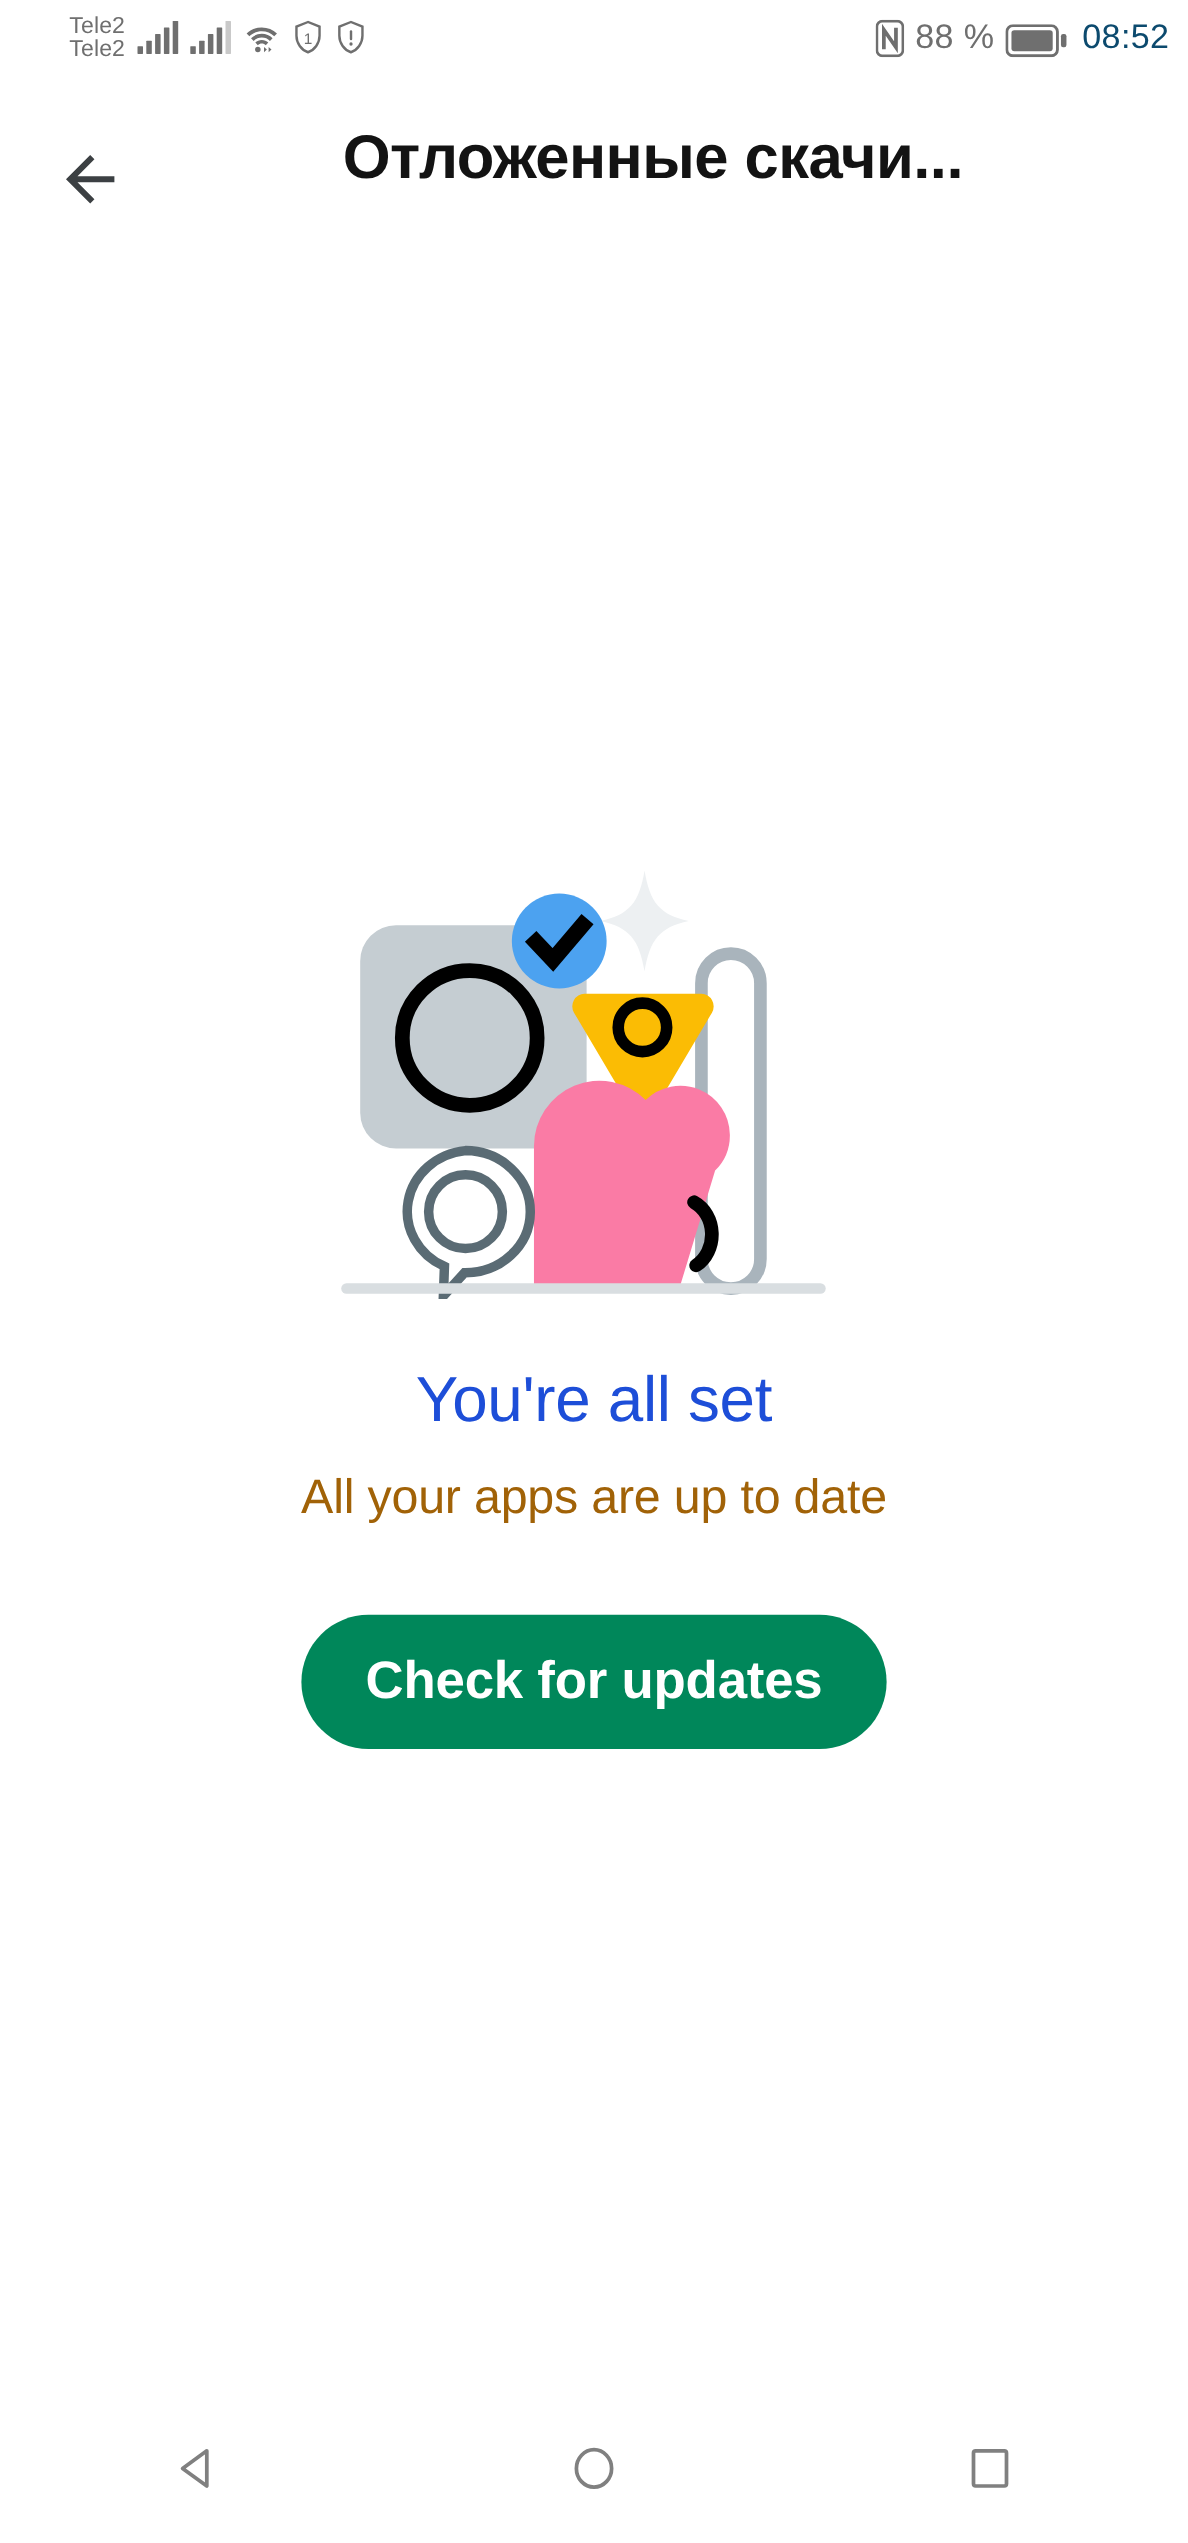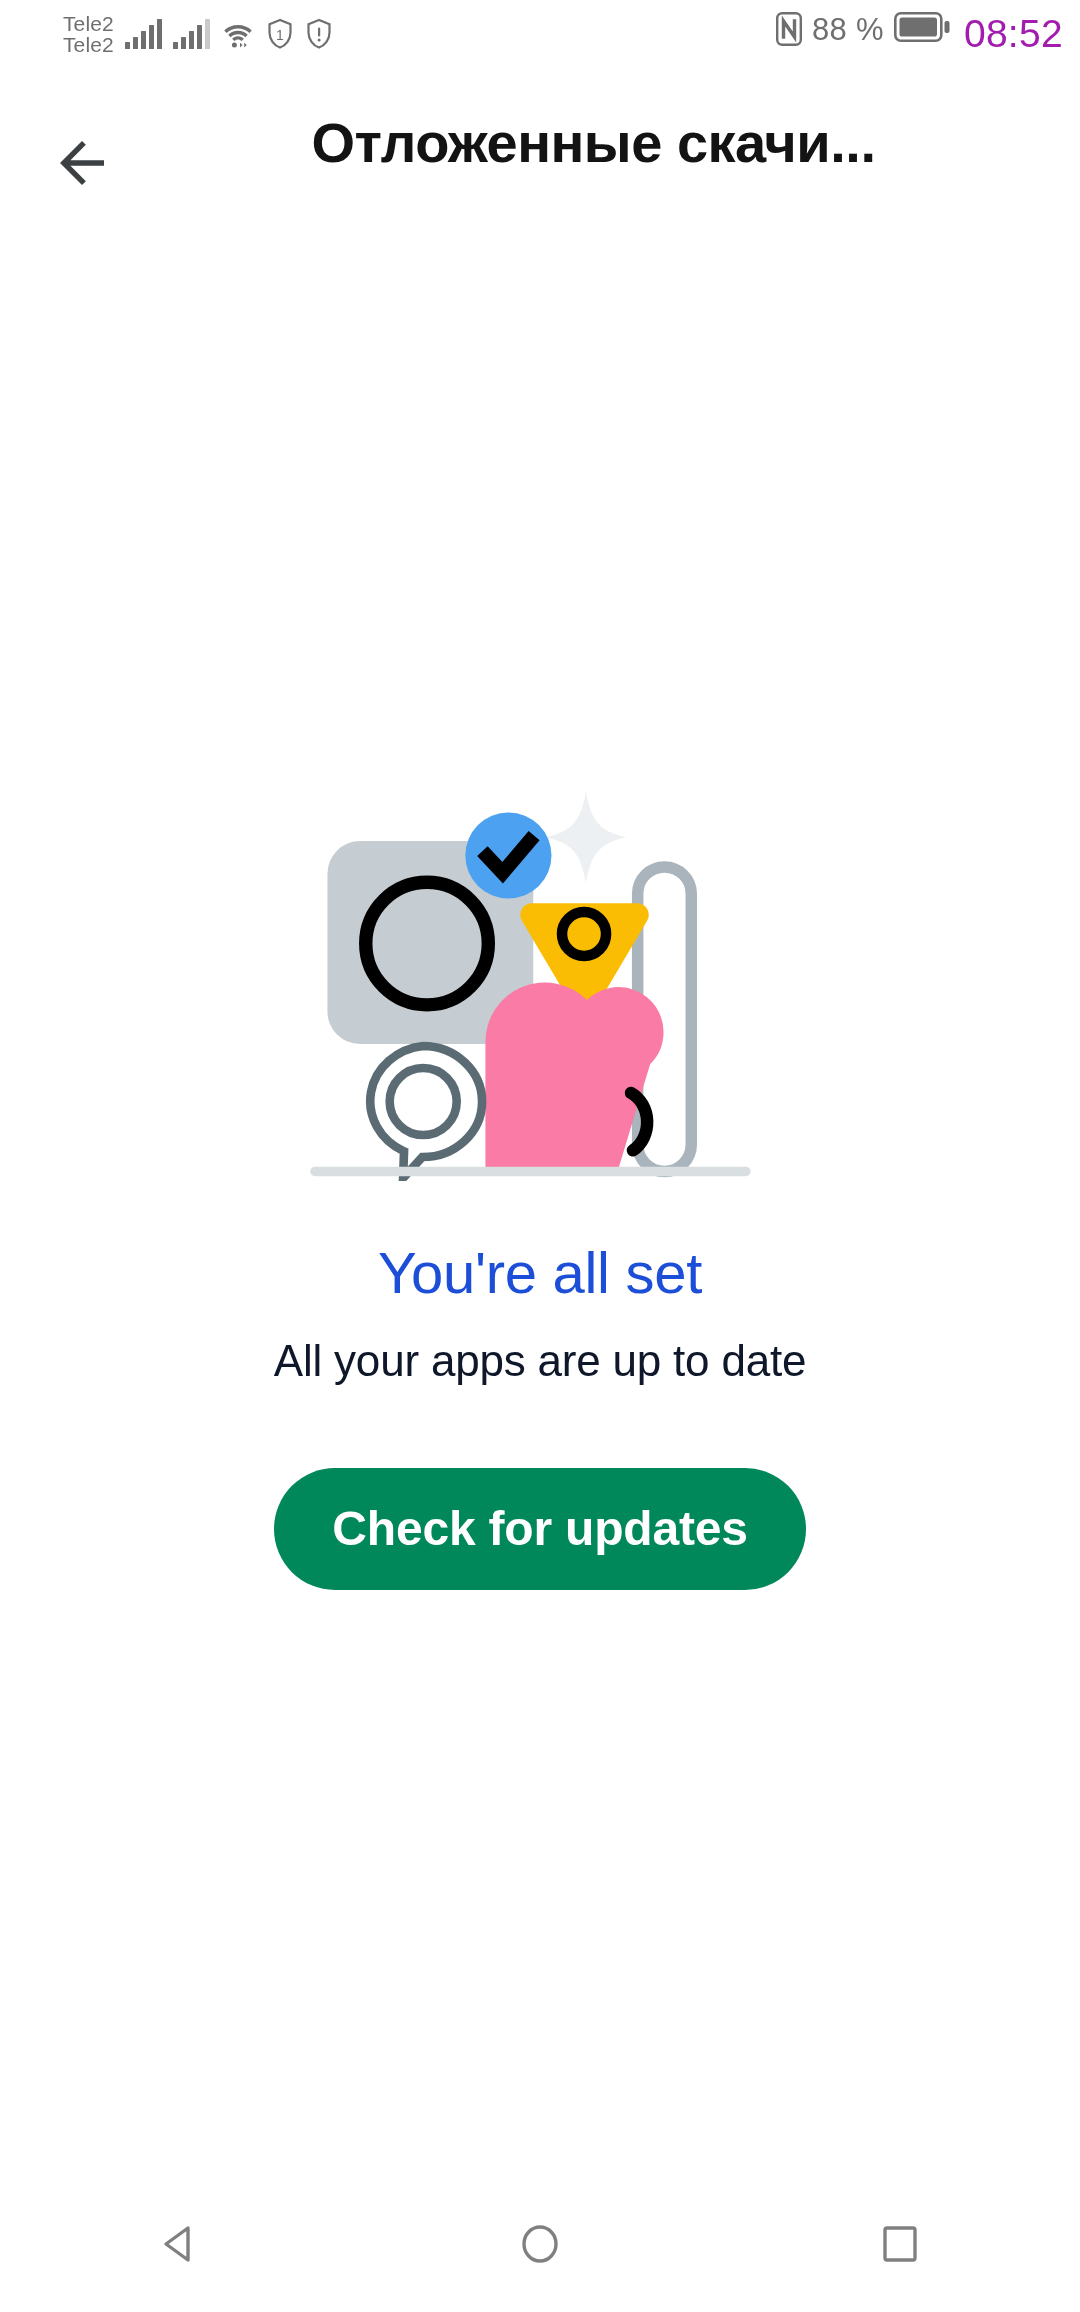--- a/index.html
+++ b/index.html
@@ -37,23 +37,23 @@
   .bars i{ display:block; width:5px; background:#6f6f6f; border-radius:.5px; }
   .bars i:nth-child(1){ height:7px; }
   .bars i:nth-child(2){ height:12px; }
   .bars i:nth-child(3){ height:18px; }
   .bars i:nth-child(4){ height:24px; }
   .bars i:nth-child(5){ height:30px; }
   .bars.dim i:nth-child(5){ background:#c9c9c9; }
 
   .sb-icon{ display:flex; align-items:center; justify-content:center; }
 
-  .sb-right{ display:flex; align-items:flex-start; gap:10px; }
+  .sb-right{ display:flex; align-items:flex-end; gap:10px; }
   .sb-text{ font-size:31px; color:#6f6f6f; letter-spacing:.3px; }
-  .clock{ font-size:39px; color:#a21caf; letter-spacing:.3px; margin-left:4px; }
+  .clock{ font-size:31px; color:#0c4a6e; letter-spacing:.3px; margin-left:4px; }
 
   
   .app-bar{
     position:absolute; top:110px; left:0;
     width:1080px; height:130px;
     display:flex; 
   }
   .back-btn{
     width:110px; height:110px;
     margin-left:27px;
@@ -82,21 +82,21 @@
     padding-bottom:90px;
   }
   .illus{ width:480px; height:450px; margin-bottom:58px; }
   .headline{
     font-size:58px; color:#1d4ed8;
     letter-spacing:-0.3px;
     margin-bottom:30px;
     text-align:center;
   }
   .subhead{
-    font-size:44px; color:#0f172a;
+    font-size:44px; color:#a16207;
     letter-spacing:-0.2px;
     text-align:center;
     margin-bottom:82px;
   }
   .cta{
     min-width:440px;
     height:122px;
     padding:0 58px;
     border:none; border-radius:62px;
     background:#00875A;

